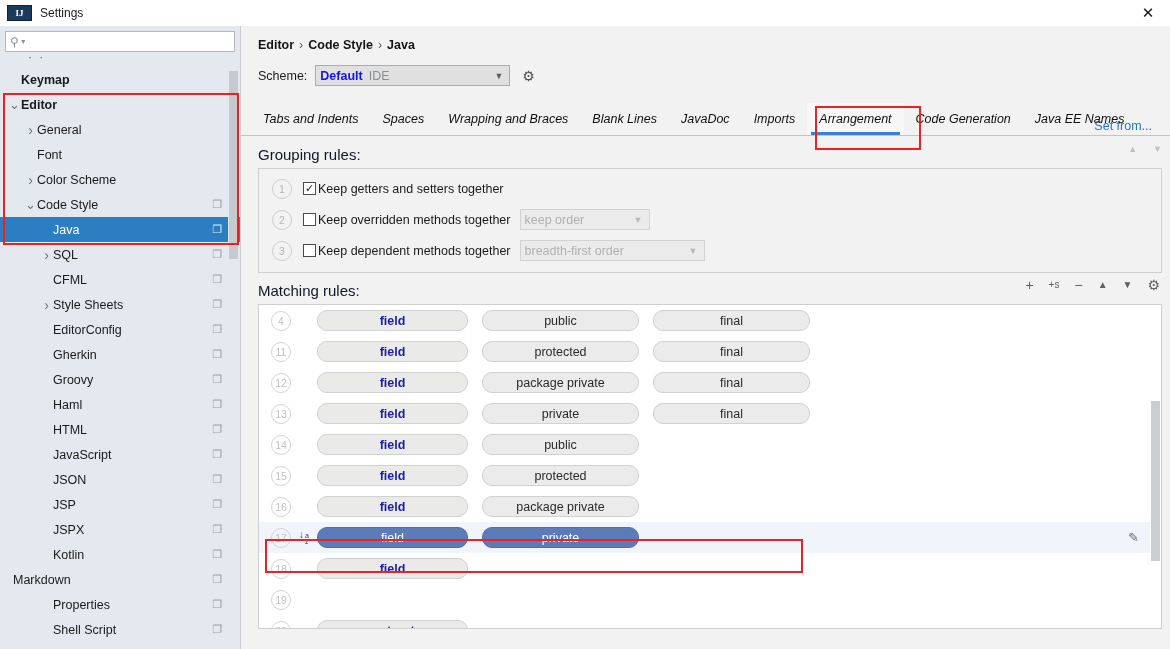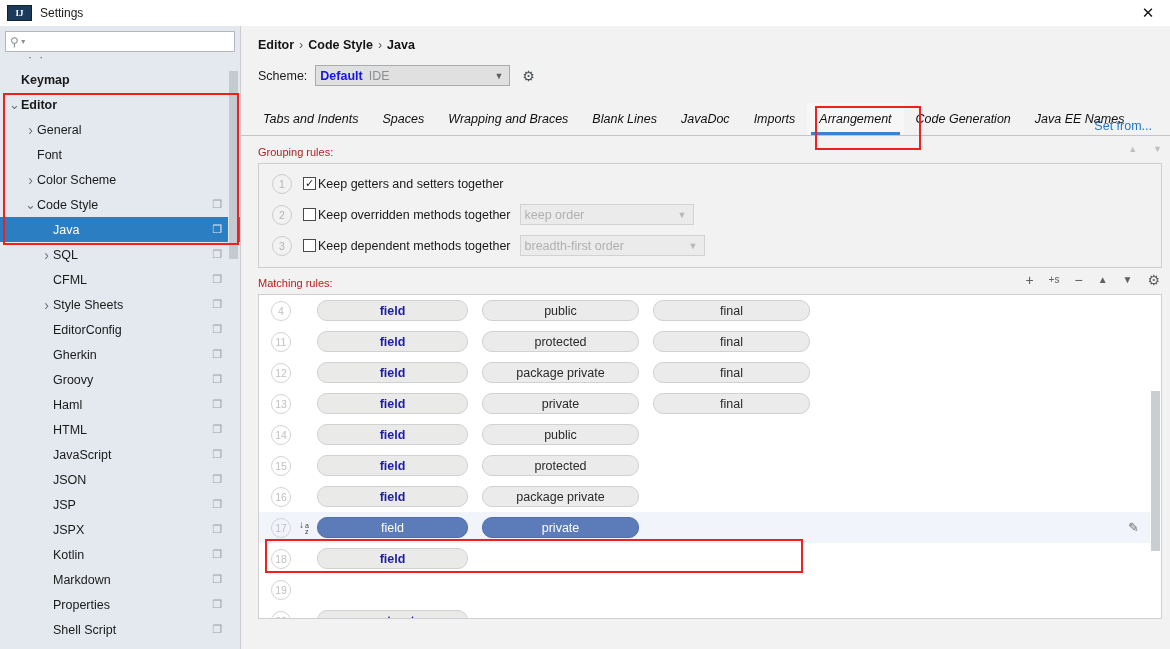--- a/index.html
+++ b/index.html
@@ -202,21 +202,21 @@
   .tab.active { background: #f7f7f7; }
   .tab.active::after {
     content: "";
     position: absolute;
     left: 4px; right: 4px; bottom: 0;
     height: 3px; background: #3c82d2;
   }
 
   
   #group-sec { padding: 10px 8px 0 17px; position: relative; }
-  .sec-label { font-size: 11px; color: #b91c1c; margin-bottom: 5px; }
+  .sec-label { font-size: 15px; color: #0f172a; margin-bottom: 5px; }
   #group-arrows {
     position: absolute; right: 8px; top: 8px;
     display: flex; gap: 16px;
     color: #bfbfbf; font-size: 9px;
   }
   #group-box {
     border: 1px solid #cfcfcf;
     background: #f2f2f2;
     padding: 4px 0 6px 0;
   }
@@ -240,21 +240,21 @@
     border: 1px solid #4a4a4a;
     background: #ffffff;
     display: flex; align-items: center; justify-content: center;
     font-size: 11px; color: #1a1a1a;
     flex: 0 0 13px;
     margin-right: 2px;
     line-height: 1;
   }
   .grp-text { font-size: 12.5px; }
   .combo-dis {
-    height: 21px; width: 174px;
+    height: 21px; width: 130px;
     margin-left: 9px;
     border: 1px solid #d2d2d2;
     background: #ebebeb;
     color: #b0b0b0;
     font-size: 12.5px;
     display: flex; align-items: center;
     padding: 0 4px;
     position: relative;
   }
   .combo-dis.wide { width: 185px; }
@@ -451,21 +451,21 @@
         <div class="tree-row" style="padding-left: 40px;">
           <span class="arrow none">&nbsp;</span>
           <span class="lbl">JSPX</span>
           <span class="copy-ic">❐</span>
         </div>
         <div class="tree-row" style="padding-left: 40px;">
           <span class="arrow none">&nbsp;</span>
           <span class="lbl">Kotlin</span>
           <span class="copy-ic">❐</span>
         </div>
-        <div class="tree-row" style="padding-left: 40px; align-items: center;">
+        <div class="tree-row" style=" align-items: center;">
           <span class="arrow none">&nbsp;</span>
           <span class="lbl">Markdown</span>
           <span class="copy-ic">❐</span>
         </div>
         <div class="tree-row" style="padding-left: 40px;">
           <span class="arrow none">&nbsp;</span>
           <span class="lbl">Properties</span>
           <span class="copy-ic">❐</span>
         </div>
         <div class="tree-row" style="padding-left: 40px;">

